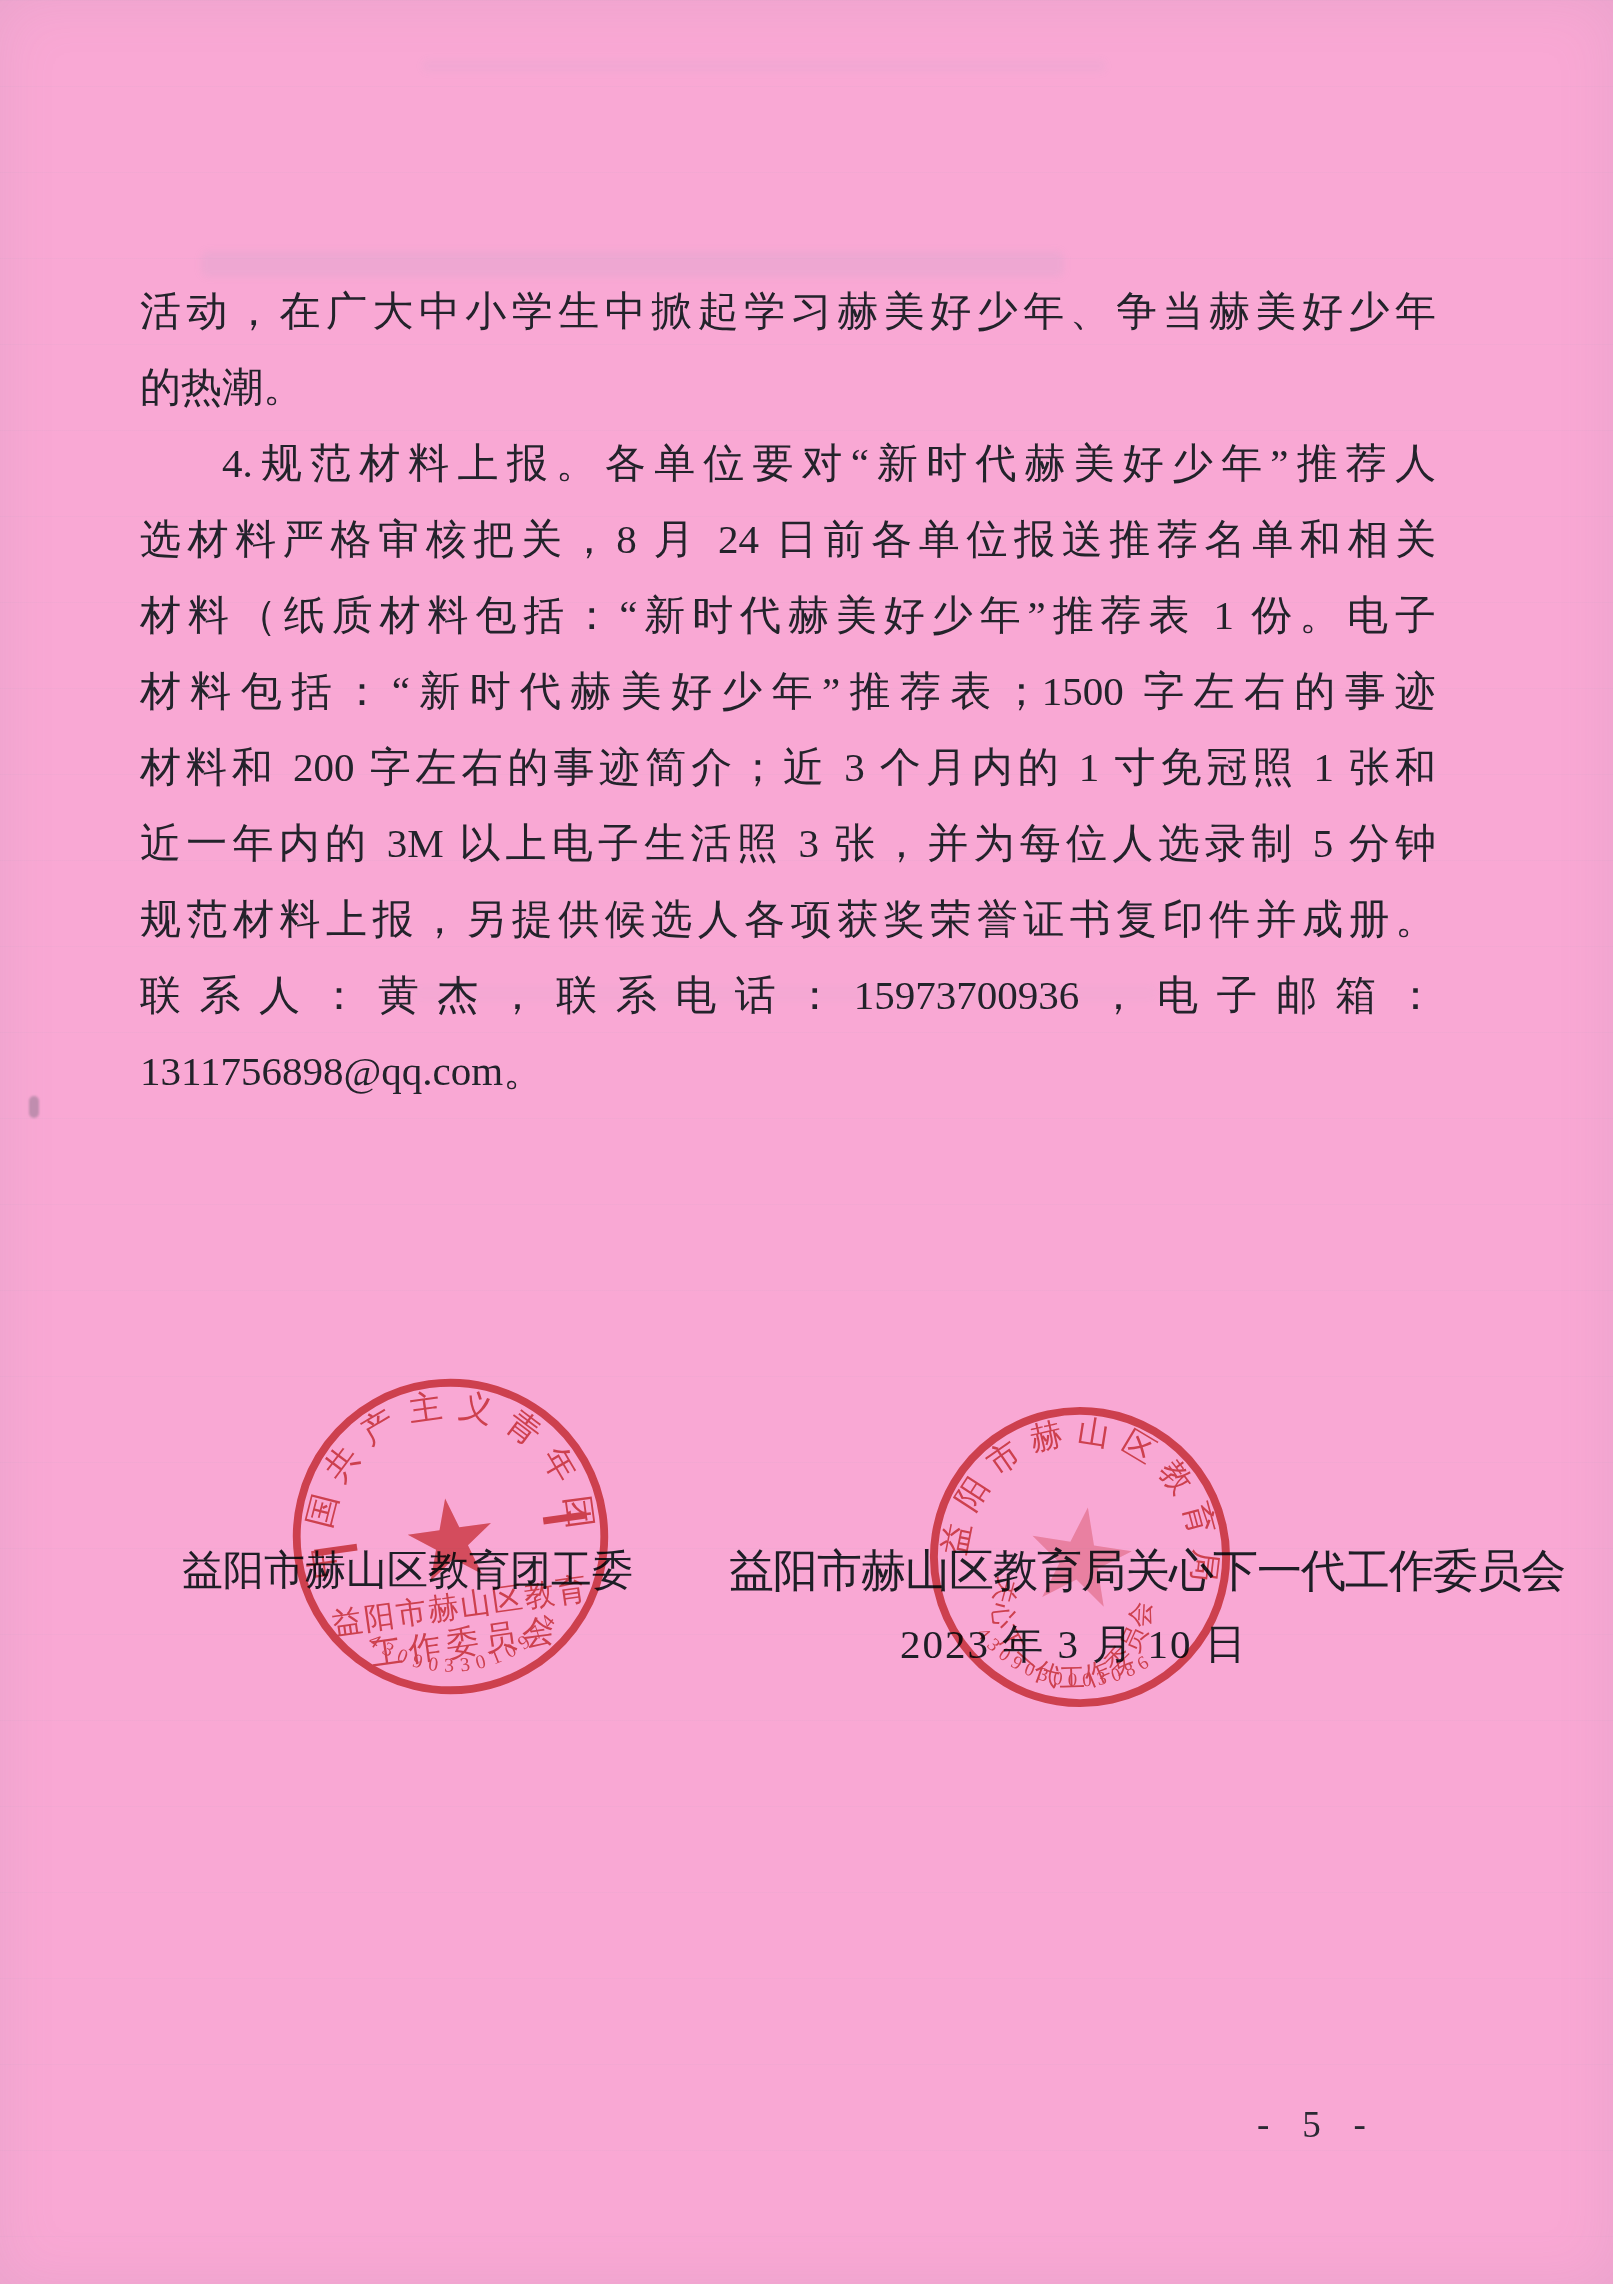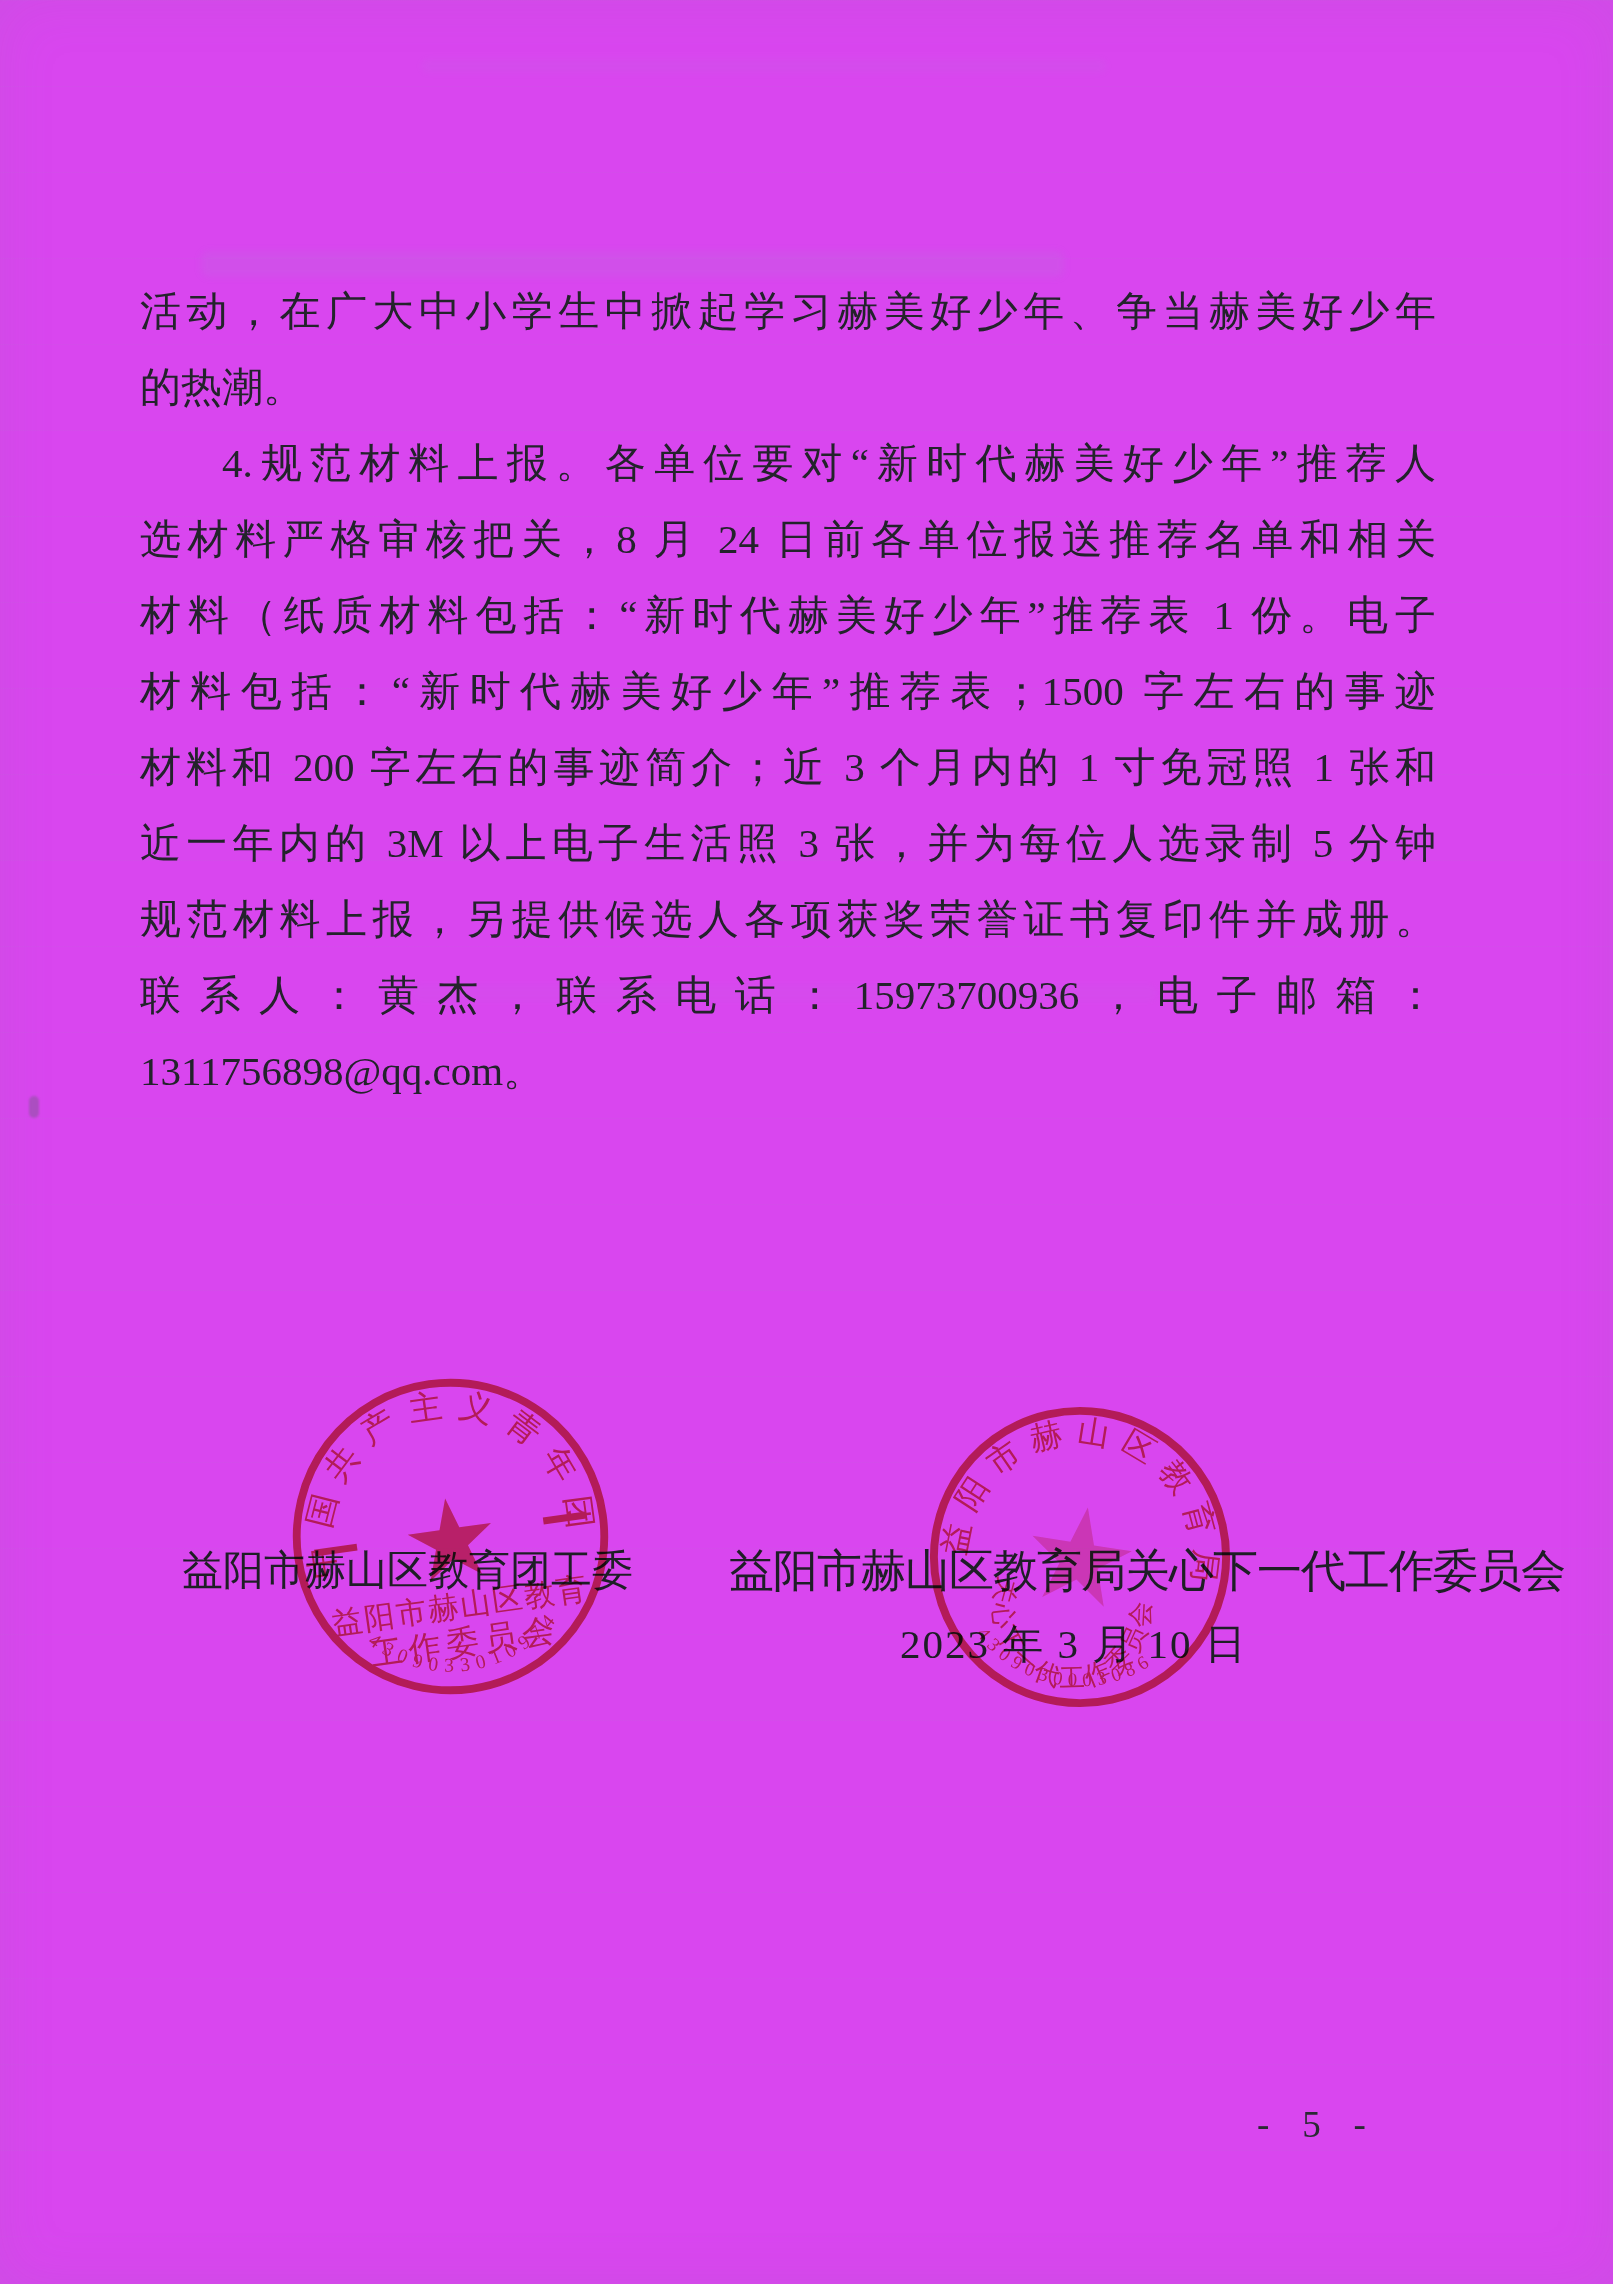--- a/index.html
+++ b/index.html
@@ -1,18 +1,18 @@
 <!DOCTYPE html>
 <html><head>
 <meta charset="utf-8">
 <style>
   html,body{margin:0;padding:0;background:#e8eaed;}
   .page{
     position:relative;width:1613px;height:2285px;overflow:hidden;
-    background:#d946ef;color:#23232b;
+    background:#f9a8d4;color:#23232b;
     font-family:"Liberation Serif","DejaVu Serif",serif;
     box-shadow:inset 0 0 59px rgba(120,130,150,.12);
   }
   
   .page::before{
     content:"";position:absolute;inset:0;pointer-events:none;
     background:repeating-linear-gradient(180deg,
       rgba(140,155,180,.05) 0px, rgba(140,155,180,.05) 1px,
       transparent 1px, transparent 86px);
   }

